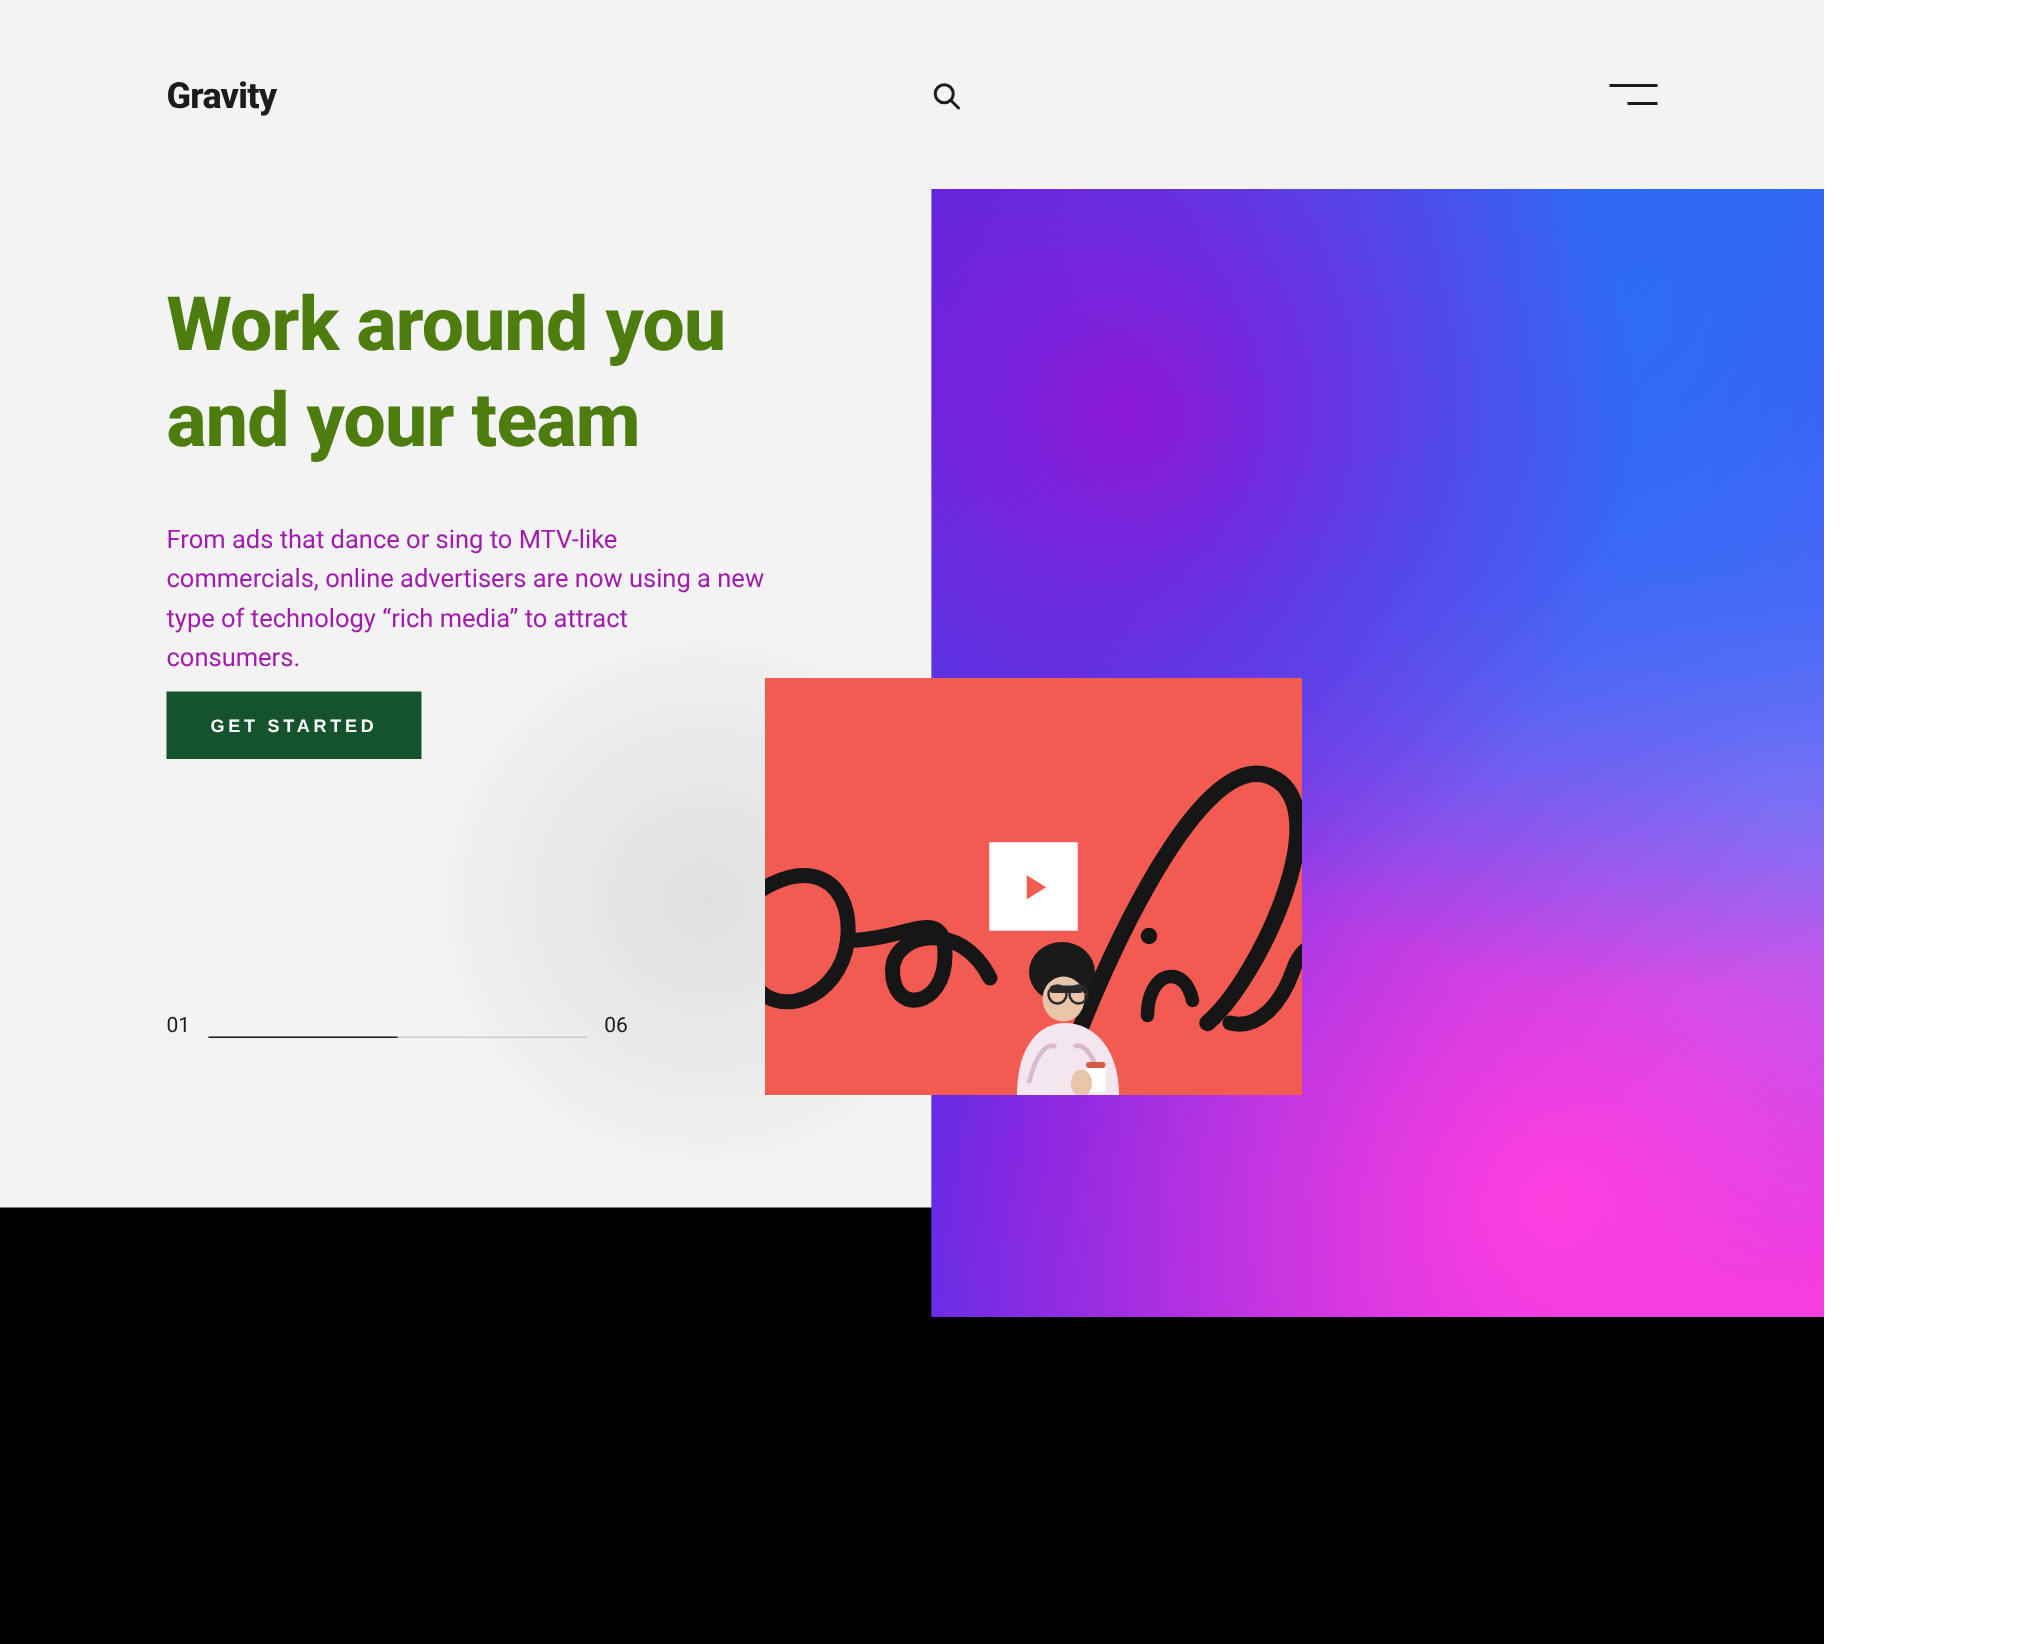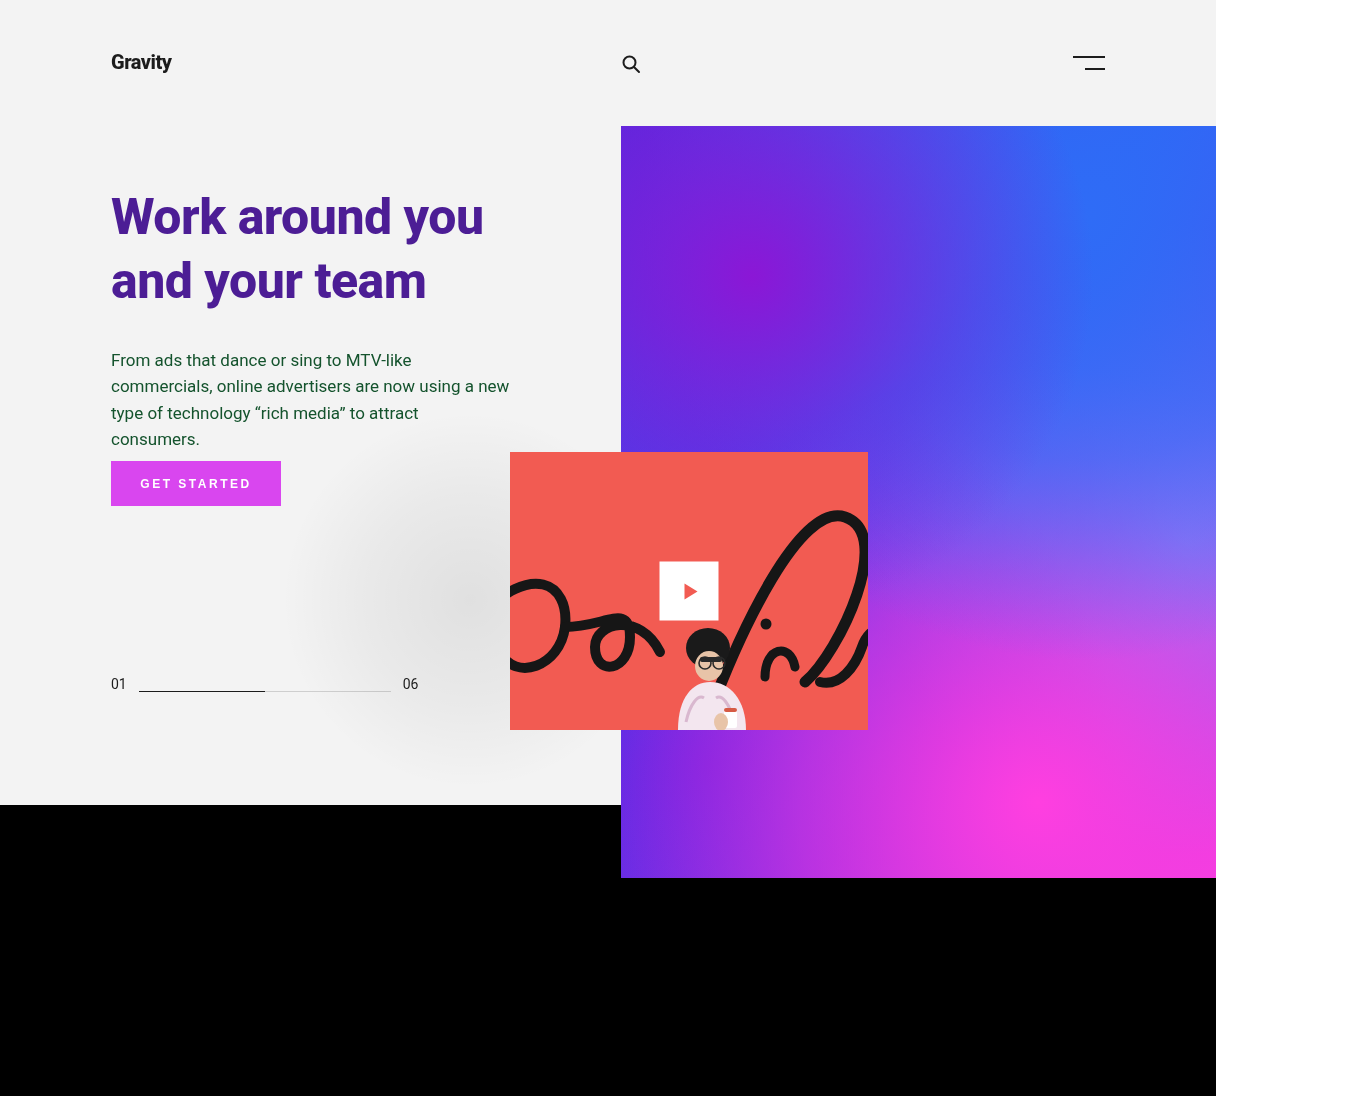--- a/index.html
+++ b/index.html
@@ -11,29 +11,29 @@
     position:absolute; left:621px; top:126px; width:595px; height:752px;
     background:
       radial-gradient(circle at 22% 20%, #8b17d6 0%, rgba(139,23,214,0) 45%),
       radial-gradient(circle at 78% 12%, #2f6cf6 0%, rgba(47,108,246,0.6) 30%, rgba(47,108,246,0) 55%),
       radial-gradient(circle at 70% 90%, #ff3fe0 0%, rgba(255,63,224,0.5) 30%, rgba(255,63,224,0) 55%),
       radial-gradient(circle at 15% 85%, #6a1fe0 0%, rgba(106,31,224,0) 50%),
       radial-gradient(circle at 95% 55%, #6e8cff 0%, rgba(110,140,255,0) 45%),
       linear-gradient(135deg,#4a2fe0 0%,#2d5df5 40%,#8430e6 70%,#e63be0 100%);
   }
   .header { position:absolute; left:0; top:0; width:1216px; height:126px; }
-  .logo { position:absolute; left:111px; top:50px; font-size:20px; font-weight:800; letter-spacing:-0.5px; color:#1c1c1c; }
+  .logo { position:absolute; left:111px; top:50px; font-size:24px; font-weight:800; letter-spacing:-0.5px; color:#1c1c1c; }
   .search-btn { position:absolute; left:621px; top:54px; width:20px; height:20px; cursor:pointer; }
   .menu-btn { position:absolute; right:111px; top:56px; width:32px; height:14px; cursor:pointer; display:flex; flex-direction:column; justify-content:space-between; align-items:flex-end; }
   .menu-btn span:first-child { width:32px; height:2px; background:#1c1c1c; display:block; }
   .menu-btn span:last-child { width:20px; height:2px; background:#1c1c1c; display:block; }
   .hero { position:absolute; left:111px; top:186px; width:440px; }
-  .hero h1 { font-size:50px; font-weight:800; line-height:1.27; color:#4c1d95; letter-spacing:-0.5px; }
-  .hero p { margin-top:34px; font-size:17px; line-height:1.55; color:#14532d; max-width:400px; }
-  .cta { position:absolute; left:111px; top:461px; width:170px; height:45px; background:#d946ef; color:#fff; font-size:12px; font-weight:700; letter-spacing:2.5px; display:flex; align-items:center; justify-content:center; cursor:pointer; border:none; }
+  .hero h1 { font-size:50px; font-weight:800; line-height:1.27; color:#4d7c0f; letter-spacing:-0.5px; }
+  .hero p { margin-top:34px; font-size:17px; line-height:1.55; color:#a21caf; max-width:400px; }
+  .cta { position:absolute; left:111px; top:461px; width:170px; height:45px; background:#14532d; color:#fff; font-size:12px; font-weight:700; letter-spacing:2.5px; display:flex; align-items:center; justify-content:center; cursor:pointer; border:none; }
   .shadow-blur { position:absolute; left:280px; top:410px; width:380px; height:380px; background:radial-gradient(circle,rgba(0,0,0,0.08) 0%,rgba(0,0,0,0.04) 40%,rgba(0,0,0,0) 70%); border-radius:50%; }
   .pager { position:absolute; left:111px; top:676px; display:flex; align-items:flex-end; gap:12px; }
   .pager .num { font-size:14px; color:#1c1c1c; }
   .pager .line { position:relative; width:252px; height:1px; background:rgba(0,0,0,0.15); }
   .pager .line::before { content:''; position:absolute; left:0; top:0; width:126px; height:1px; background:#1c1c1c; }
   .video-card { position:absolute; left:510px; top:452px; width:358px; height:278px; background:#f25b52; overflow:hidden; }
   .video-card svg.script { position:absolute; left:0; top:0; }
   .play-btn { position:absolute; left:50%; top:50%; transform:translate(-50%,-50%); width:59px; height:59px; background:#fff; display:flex; align-items:center; justify-content:center; cursor:pointer; }
   .play-btn .tri { width:0; height:0; border-top:8px solid transparent; border-bottom:8px solid transparent; border-left:13px solid #f25b52; margin-left:3px; }
   .person { position:absolute; left:158px; bottom:0; width:94px; height:108px; }

